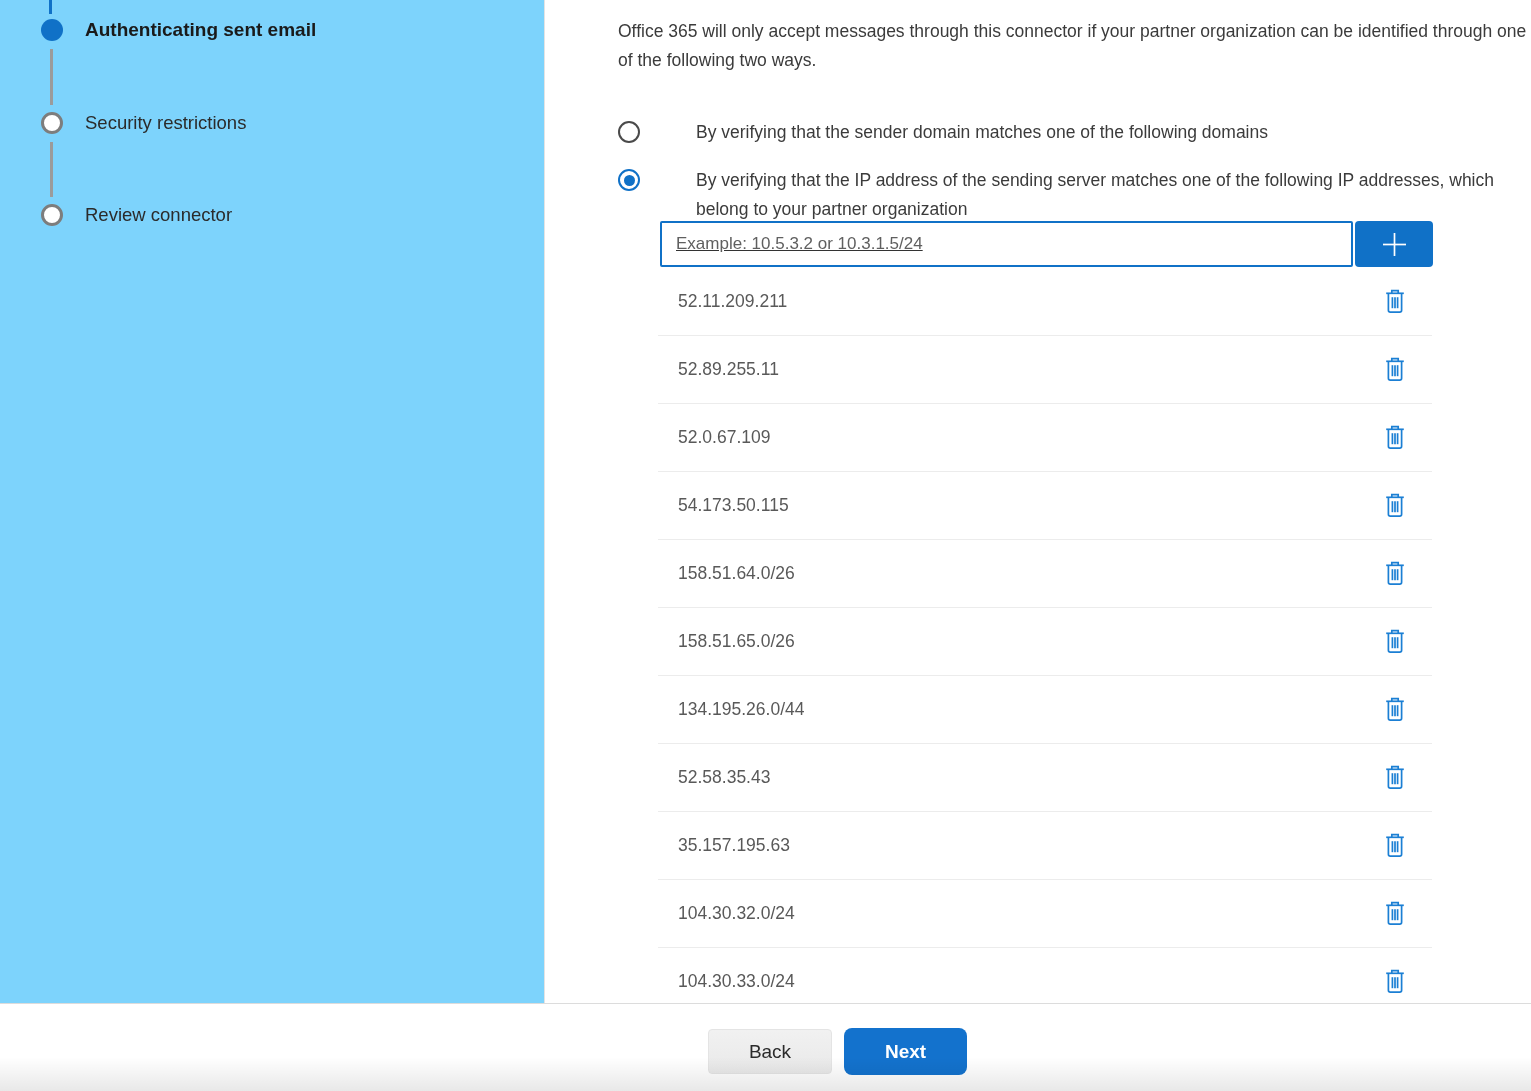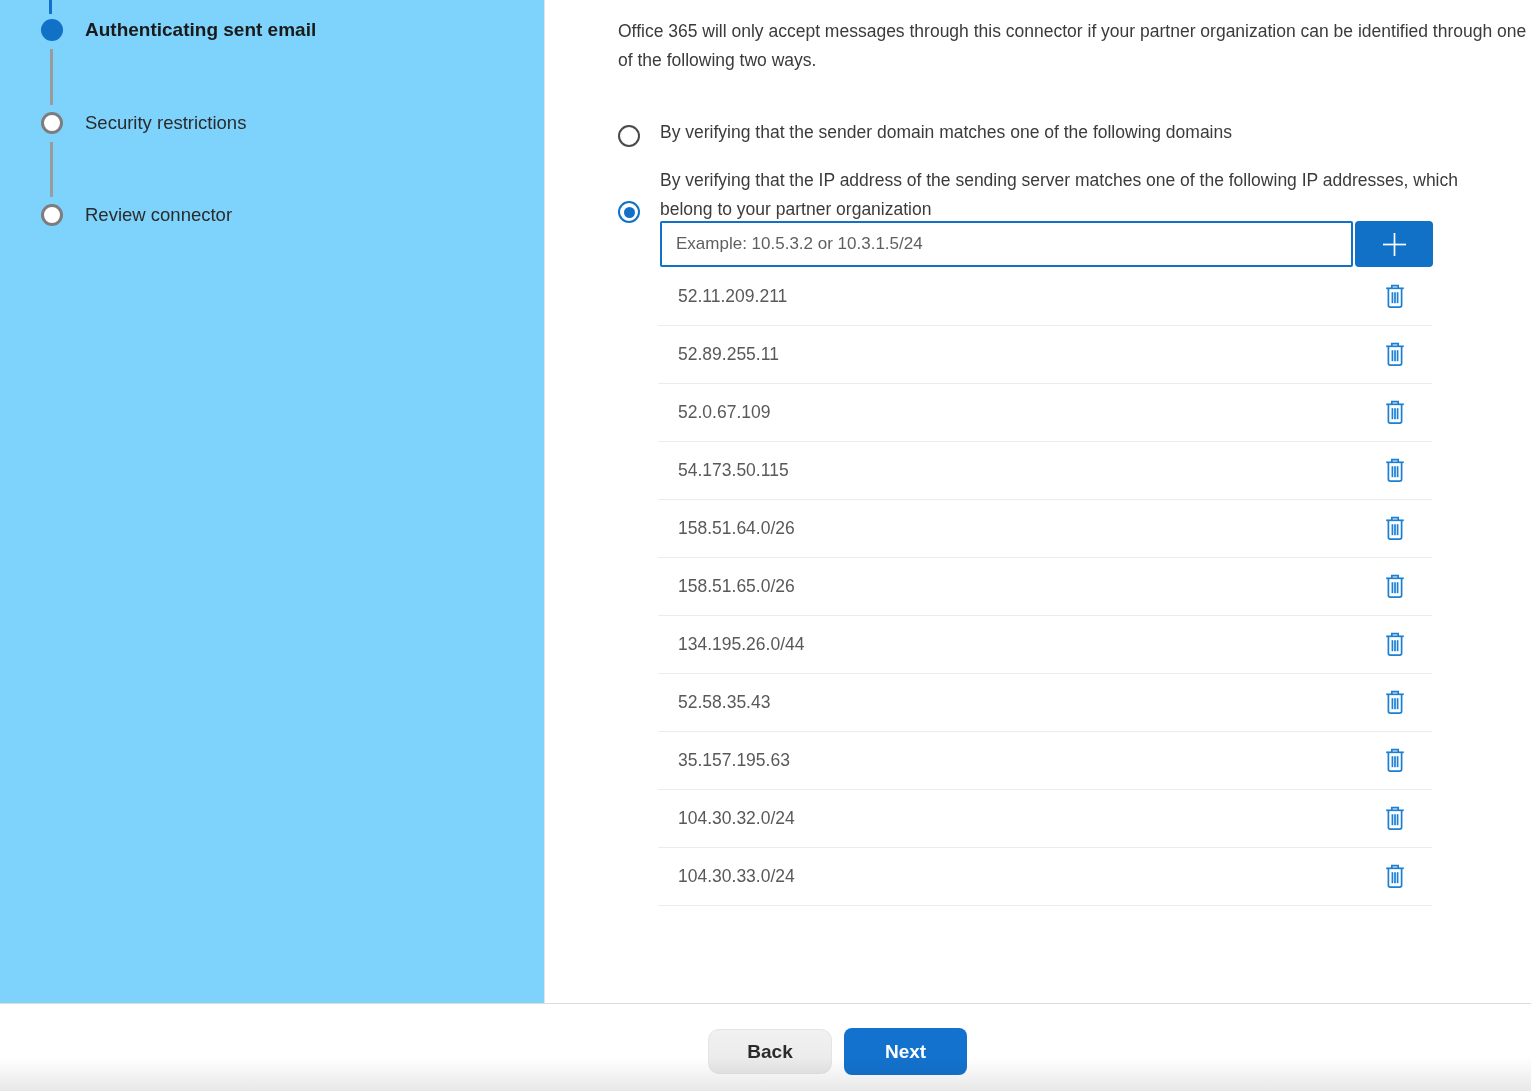--- a/index.html
+++ b/index.html
@@ -45,21 +45,21 @@
   }
   .step-label.current { font-weight: 700; font-size: 19px; color: #1a1a1a; }
   .l1 { top: 19px; } .l2 { top: 112px; } .l3 { top: 204px; }
 
   
   .description {
     position: absolute; left: 618px; top: 17px; width: 920px;
     font-size: 17.5px; line-height: 28.5px; color: #3b3b3b;
   }
   .radio-row {
-    position: absolute; left: 618px; display: flex; align-items: flex-end;
+    position: absolute; left: 618px; display: flex; align-items: flex-start; gap: 36px;
   }
   .radio-row-1 { top: 118px; }
   .radio-row-2 { top: 166px; }
   .radio-circle {
     flex: 0 0 auto; width: 22px; height: 22px; border-radius: 50%;
     border: 2px solid #4a4a4a; background: #fff; margin-top: 3px;
     display: flex; align-items: center; justify-content: center;
   }
   .radio-circle.selected { border-color: #1071c7; }
   .radio-dot { width: 11px; height: 11px; border-radius: 50%; background: #1071c7; }
@@ -69,34 +69,35 @@
   }
 
   .ip-input-row {
     position: absolute; left: 660px; top: 221px;
     display: flex; align-items: stretch;
   }
   .ip-input {
     width: 693px; height: 46px; border: 2px solid #1071c7; border-radius: 2px;
     padding: 0 14px; font-size: 17px; color: #333; outline: none;
     font-family: "Liberation Sans", sans-serif;
+    text-decoration: underline;
   }
   .ip-input::placeholder { color: #5f5f5f; opacity: 1; }
   .add-btn {
     width: 78px; height: 46px; margin-left: 2px; border: none; cursor: pointer;
     background: #1071c7; border-radius: 4px;
     display: flex; align-items: center; justify-content: center;
   }
 
   .ip-list {
     position: absolute; left: 658px; top: 268px; width: 774px; height: 735px;
     overflow: hidden;
   }
   .ip-row {
-    height: 58px; display: flex; align-items: center; justify-content: space-between;
+    height: 68px; display: flex; align-items: center; justify-content: space-between;
     padding: 0 27px 0 20px; border-bottom: 1px solid #ececec;
   }
   .ip-text { font-size: 17.5px; color: #595959; }
   .trash-btn {
     background: none; border: none; cursor: pointer; padding: 0;
     display: flex; align-items: center;
   }
 
   
   .footer {
@@ -104,21 +105,21 @@
     background: #fff; border-top: 1px solid #dcdcdc;
   }
   .footer-fade {
     position: absolute; left: 0; bottom: 0; width: 100%; height: 34px;
     background: linear-gradient(to bottom, rgba(0,0,0,0), rgba(0,0,0,0.09));
     pointer-events: none;
   }
   .back-btn {
     position: absolute; left: 708px; top: 25px; width: 124px; height: 45px;
     background: linear-gradient(#f1f1f1, #e9e9e9); border: 1px solid #e4e4e4;
-    border-radius: 11px; font-size: 19px; color: #2b2b2b; font-weight: 700;
+    border-radius: 4px; font-size: 19px; color: #2b2b2b; font-weight: 400;
     font-family: "Liberation Sans", sans-serif; cursor: pointer;
   }
   .next-btn {
     position: absolute; left: 844px; top: 24px; width: 123px; height: 47px;
     background: #1372cd; border: none; border-radius: 8px;
     font-size: 19px; color: #ffffff; font-weight: 600;
     font-family: "Liberation Sans", sans-serif; cursor: pointer;
   }
 </style>
 </head>

